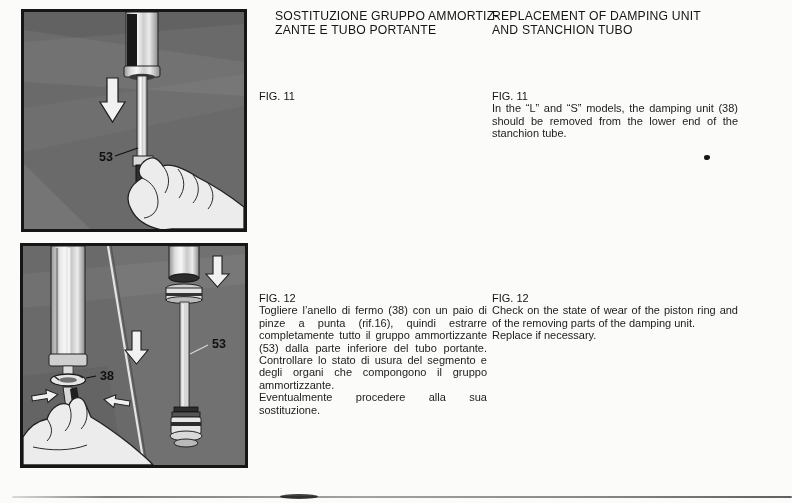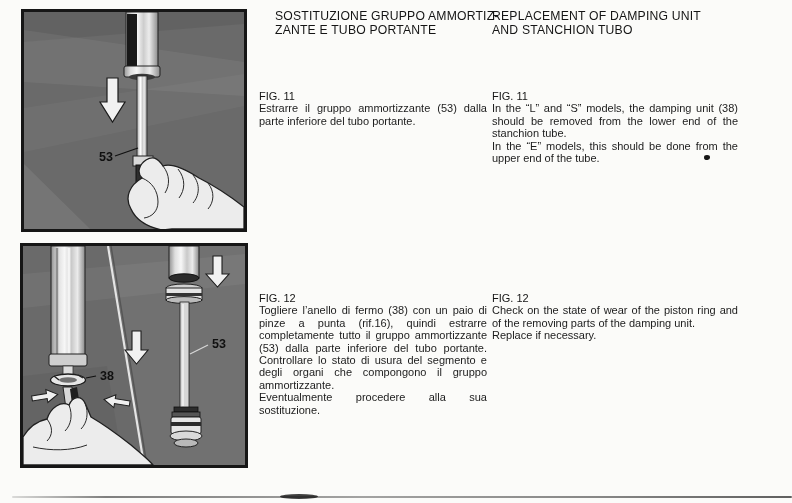--- a/index.html
+++ b/index.html
@@ -174,36 +174,34 @@
 
       <polygon points="190,10 199,10 199,28 206,28 194.5,41 183,28 190,28" fill="#f1f1f1" stroke="#1d1d1d" stroke-width="1.1"></polygon>
     </svg>
   </div>
 
   <div class="tcol doc-title" id="it-title">SOSTITUZIONE GRUPPO AMMORTIZ-
 ZANTE E TUBO PORTANTE</div>
 
   <div class="tcol fig-section" id="it-sec1">
     <div class="fig-heading">FIG. 11</div>
-    <p>Estrarre il gruppo ammortizzante (53) dalla parte inferiore del tubo portante.</p>
   </div>
 
   <div class="tcol fig-section" id="it-sec2">
     <div class="fig-heading">FIG. 12</div>
     <p>Togliere l’anello di fermo (38) con un paio di pinze a punta (rif.16), quindi estrarre completamente tutto il gruppo ammortizzante (53) dalla parte inferiore del tubo portante. Controllare lo stato di usura del segmento e degli organi che compongono il gruppo ammortizzante.</p>
     <p>Eventualmente procedere alla sua sostituzione.</p>
   </div>
 
   <div class="tcol doc-title" id="en-title">REPLACEMENT OF DAMPING UNIT
 AND STANCHION TUBO</div>
 
   <div class="tcol fig-section" id="en-sec1">
     <div class="fig-heading">FIG. 11</div>
     <p>In the “L” and “S” models, the damping unit (38) should be removed from the lower end of the stanchion tube.</p>
-    <p>In the “E” models, this should be done from the upper end of the tube.</p>
   </div>
 
   <div class="tcol fig-section" id="en-sec2">
     <div class="fig-heading">FIG. 12</div>
     <p>Check on the state of wear of the piston ring and of the removing parts of the damping unit.</p>
     <p>Replace if necessary.</p>
   </div>
 
   <div class="ink-dot"></div>
   <div class="page-edge"></div>

